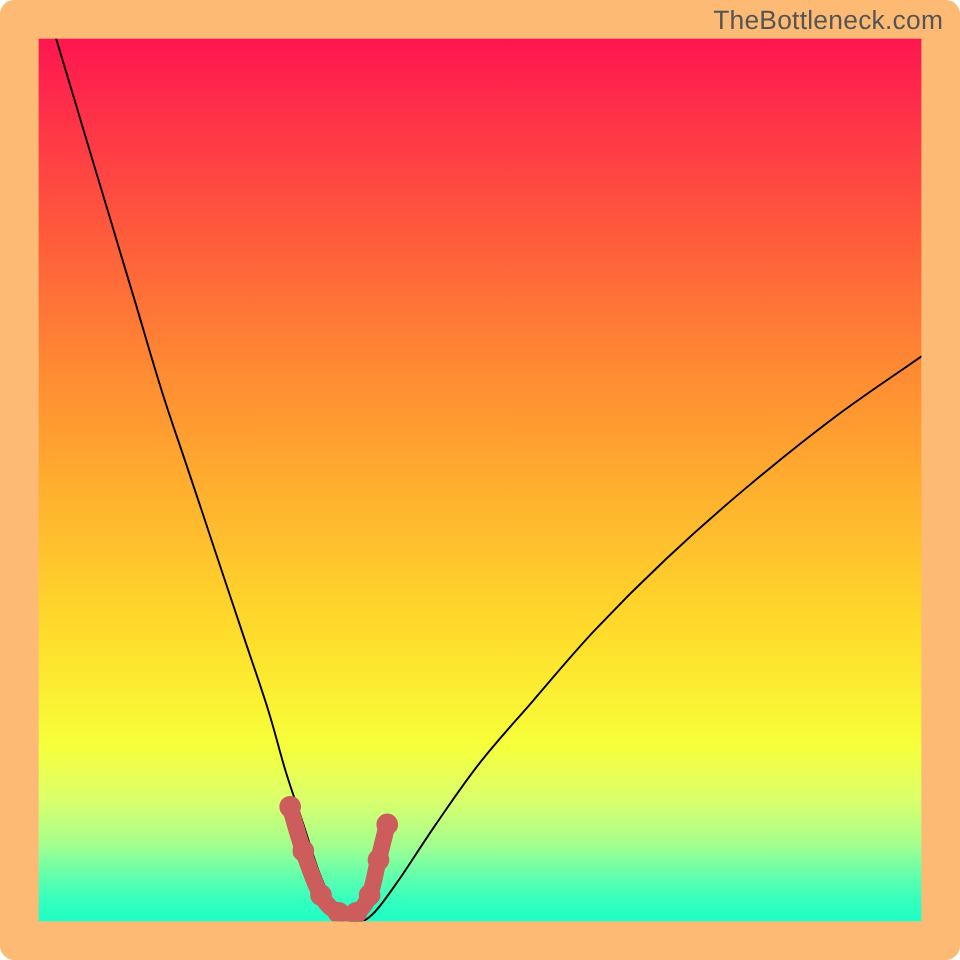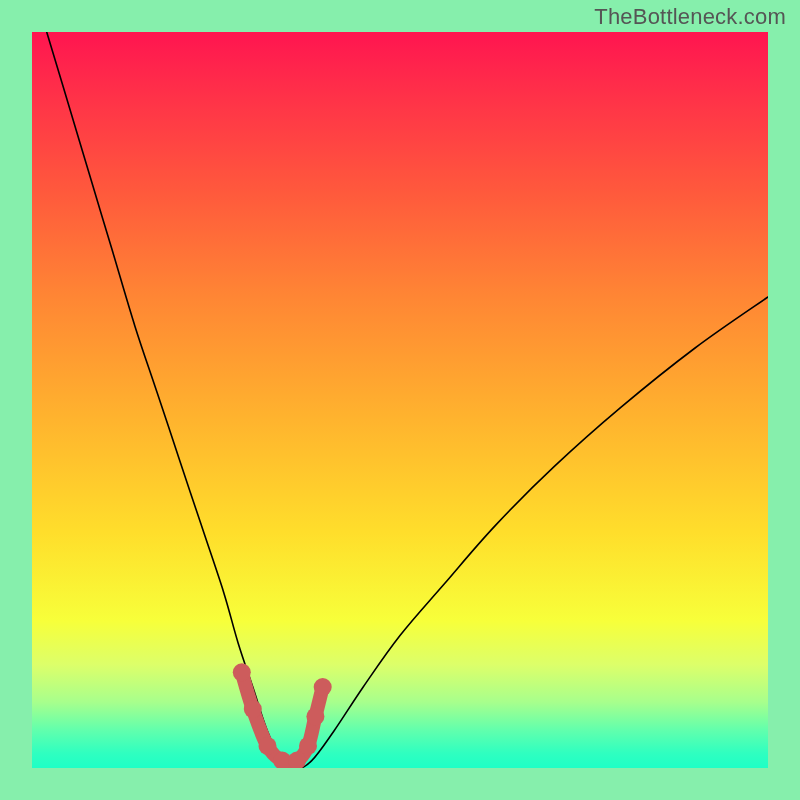--- a/index.html
+++ b/index.html
@@ -6,22 +6,23 @@
     margin: 0;
     padding: 0;
     width: 800px;
     height: 800px;
     overflow: hidden;
     font-family: Arial, Helvetica, sans-serif;
   }
   .outer-frame {
     width: 800px;
     height: 800px;
-    background: #86efac;
+    background: #fdba74;
     position: relative;
+    border-radius: 12px;
   }
   .watermark {
     position: absolute;
     top: 4px;
     right: 14px;
     color: #555555;
     font-size: 22px;
     font-weight: 500;
     letter-spacing: 0.2px;
     z-index: 10;

